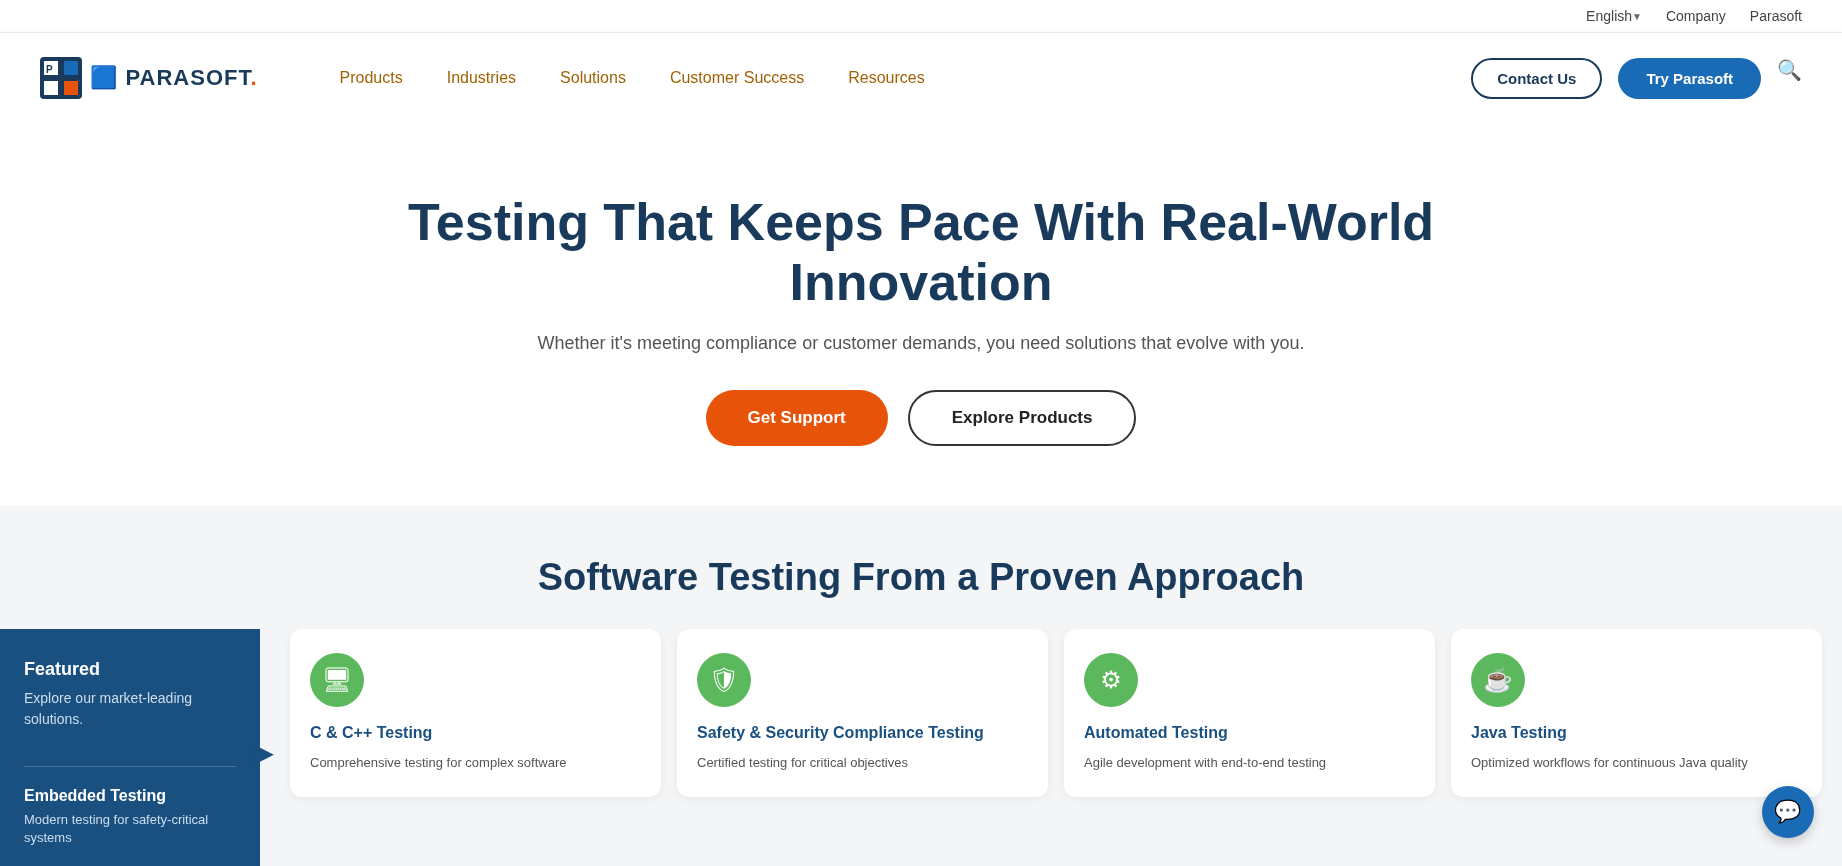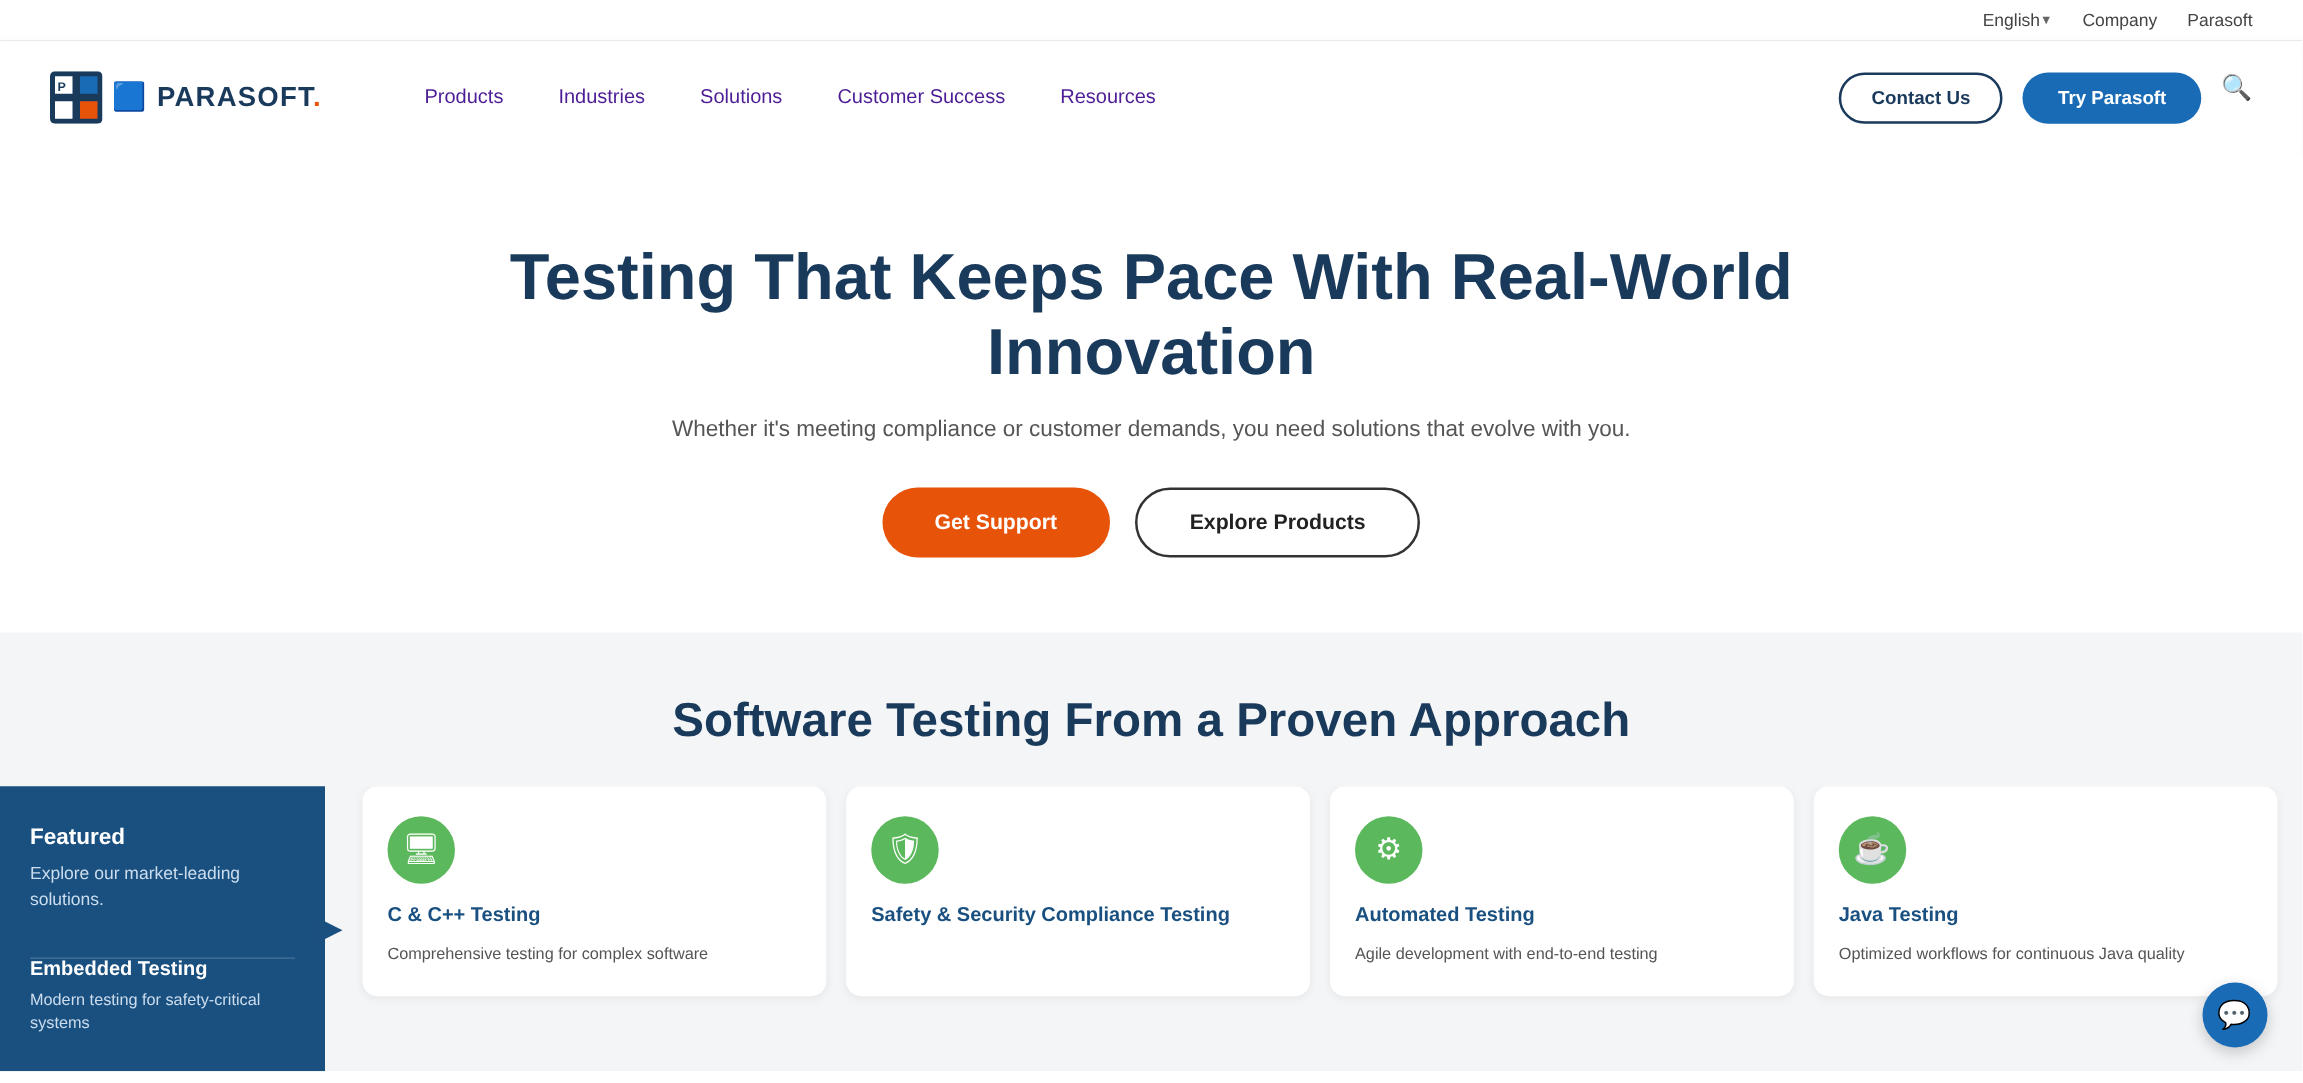--- a/index.html
+++ b/index.html
@@ -59,21 +59,21 @@
       color: #e8530a;
     }
     .nav-links {
       display: flex;
       align-items: center;
       gap: 0;
       flex: 1;
     }
     .nav-link {
       font-size: 16px;
-      color: #4c1d95;
+      color: #a16207;
       padding: 0 22px;
       height: 90px;
       display: flex;
       align-items: center;
       cursor: pointer;
       font-weight: 500;
       position: relative;
     }
     .nav-actions {
       display: flex;
@@ -195,20 +195,21 @@
       color: #fff;
       margin-bottom: 8px;
     }
     .sidebar-desc {
       font-size: 14px;
       color: #cde;
       line-height: 1.5;
     }
     .sidebar-embedded {
       margin-top: 36px;
+      padding-top: 20px;
       border-top: 1px solid rgba(255,255,255,0.2);
     }
     .sidebar-embedded-title {
       font-size: 16px;
       font-weight: 800;
       color: #fff;
       margin-bottom: 6px;
     }
     .sidebar-embedded-desc {
       font-size: 13px;
@@ -359,20 +360,21 @@
 
         <div class="card">
           <div class="card-icon">🖥</div>
           <div class="card-title">C &amp; C++ Testing</div>
           <div class="card-desc">Comprehensive testing for complex software</div>
         </div>
 
         <div class="card">
           <div class="card-icon">🛡</div>
           <div class="card-title">Safety &amp; Security Compliance Testing</div>
+          <div class="card-desc">Certified testing for critical objectives</div>
         </div>
 
         <div class="card">
           <div class="card-icon">⚙</div>
           <div class="card-title">Automated Testing</div>
           <div class="card-desc">Agile development with end-to-end testing</div>
         </div>
 
         <div class="card">
           <div class="card-icon">☕</div>

